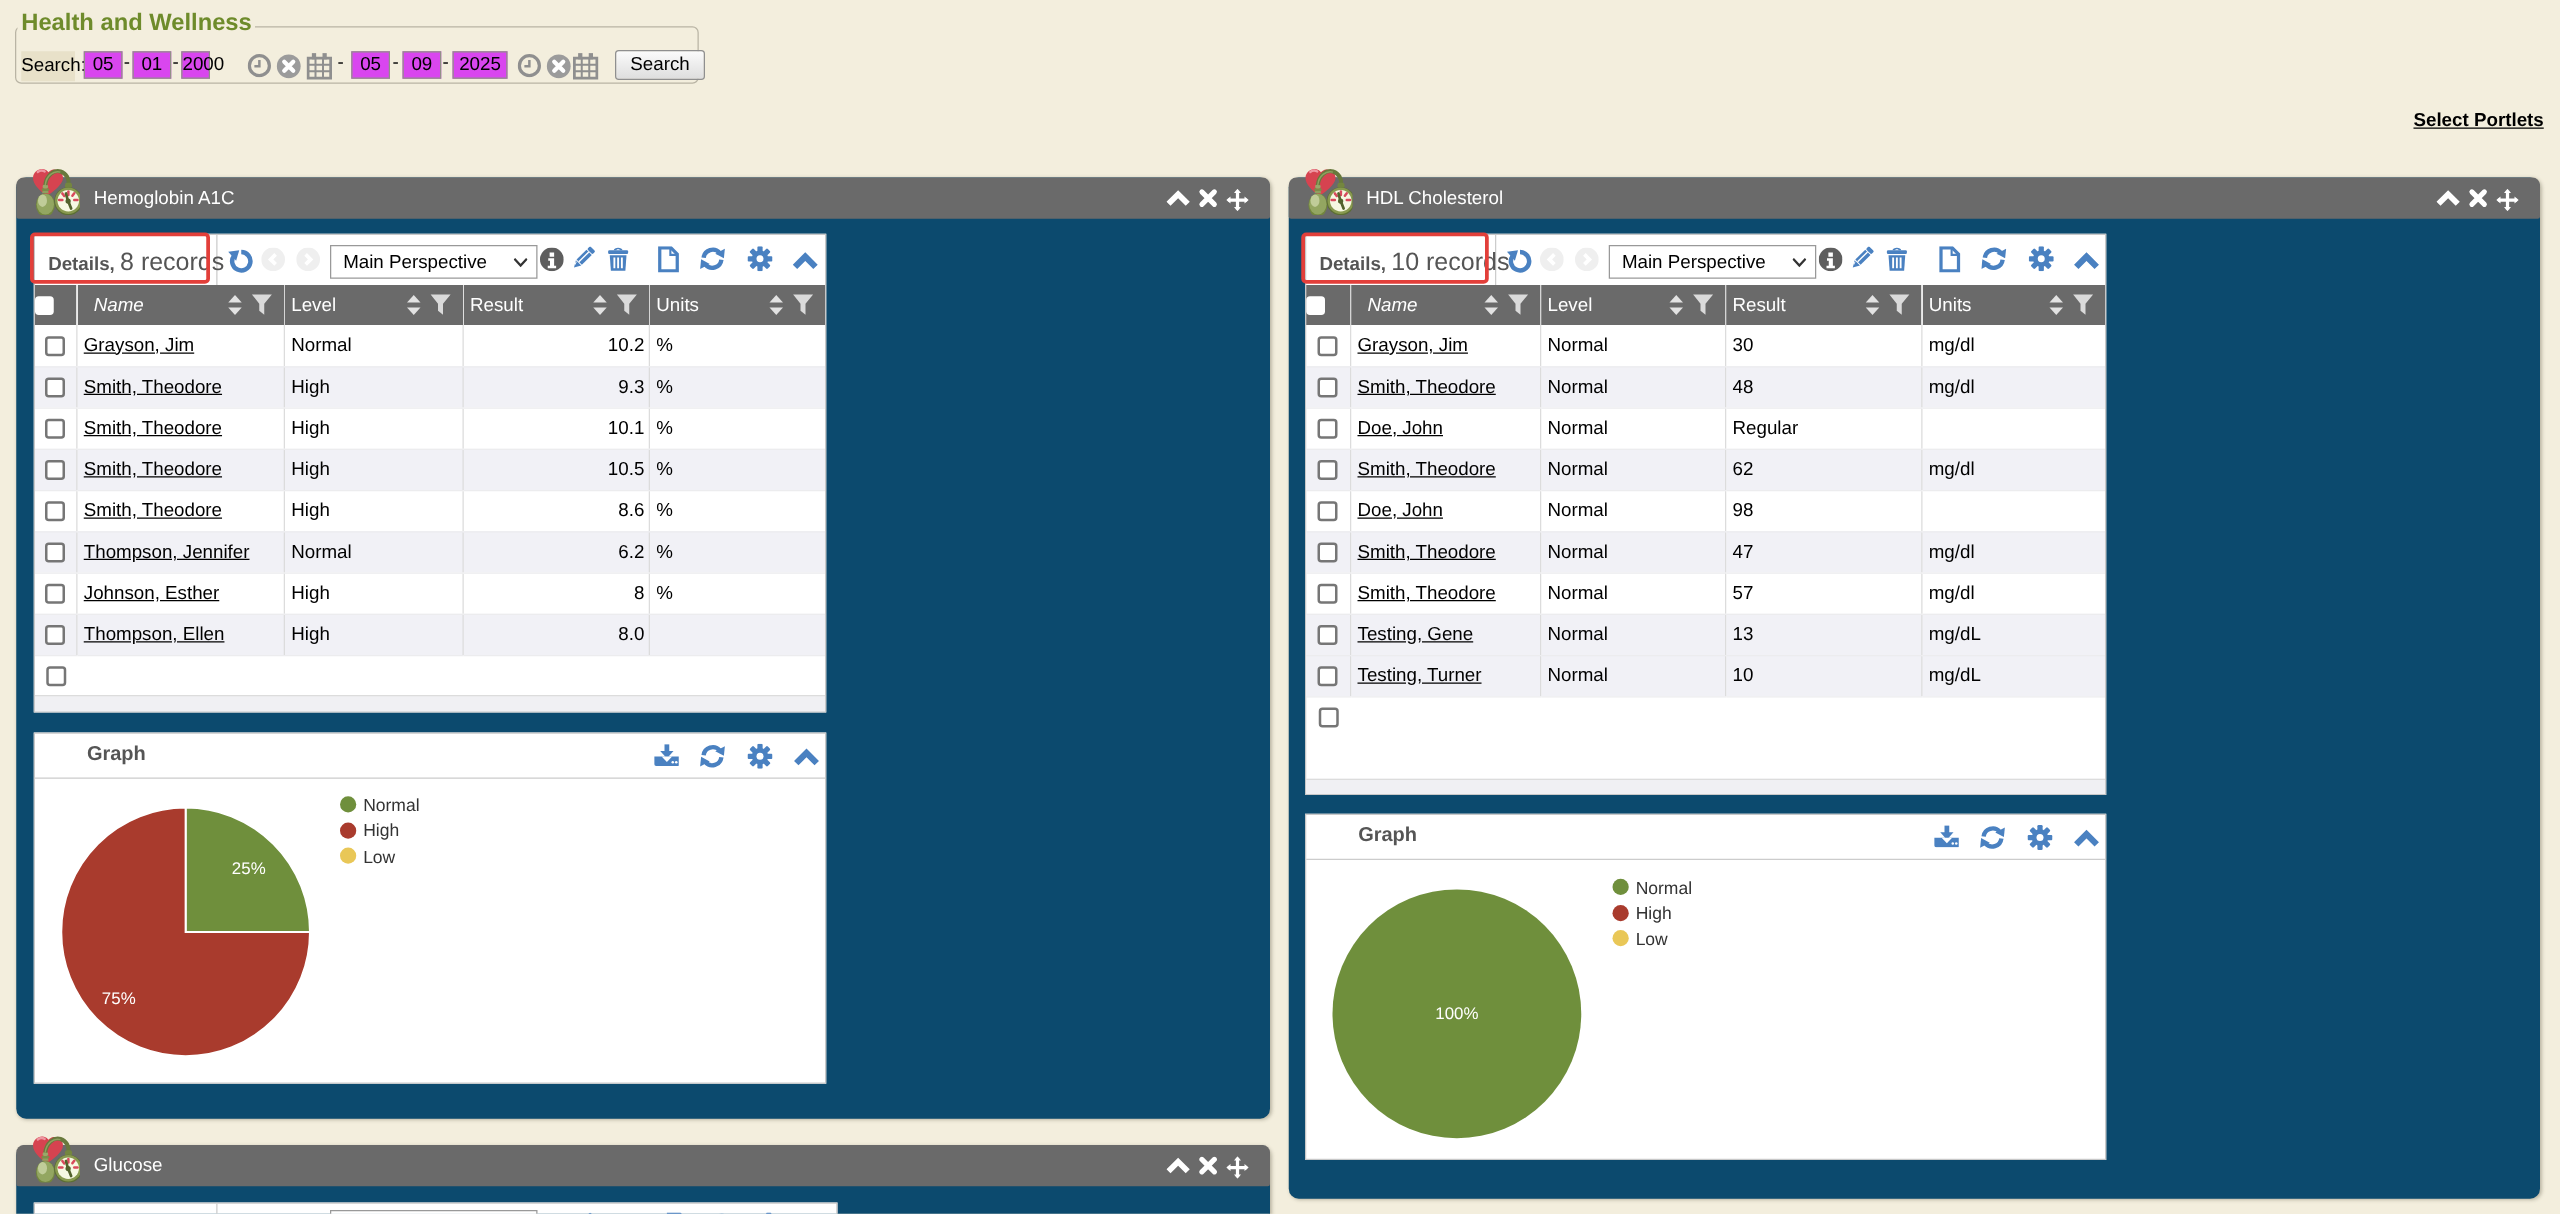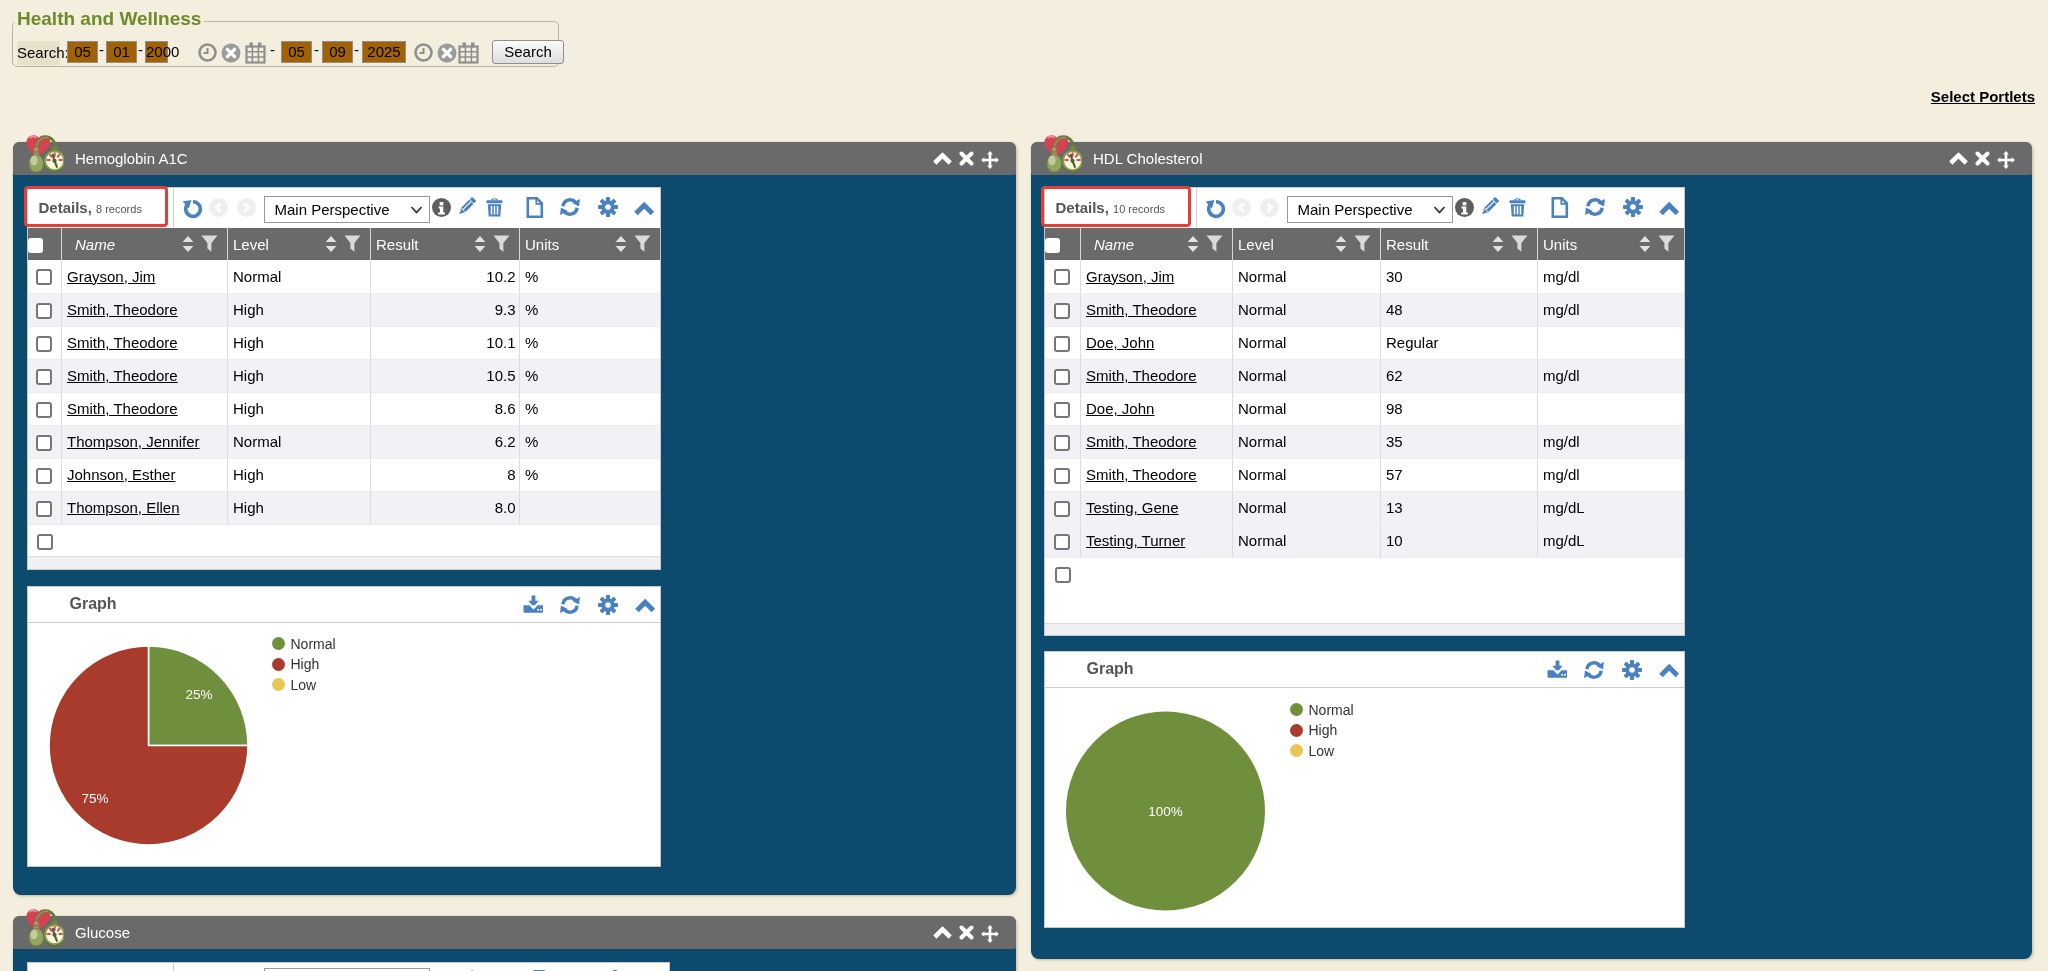--- a/index.html
+++ b/index.html
@@ -5,39 +5,39 @@
 * { margin:0; padding:0; box-sizing:border-box; }
 html,body { width:2048px; height:971px; overflow:hidden; }
 body { background:#f3eedd; font-family:"Liberation Sans", sans-serif; position:relative; }
 
 
 #fs { position:absolute; left:12px; top:21px; width:547px; height:46px; border:1px solid #b9b4a4; border-radius:5px; }
 #legend { position:absolute; left:14px; top:8px; font-size:19px; font-weight:bold; color:#6e8b2b; background:#f3eedd; padding:0 3px; white-space:nowrap; }
 #daterow { position:absolute; left:0; top:41px; height:24px; font-size:15px; color:#000; }
 #daterow > span { position:absolute; top:0; }
 #dates-label { background:#e8e1c9; padding:3px 0 4px; width:43px; text-align:center; }
-.din { border:1px solid #919187; background:#a16207; height:22px; font-size:15px; text-align:center; line-height:20px; color:#000; display:inline-block; }
+.din { border:1px solid #919187; background:#d946ef; height:22px; font-size:15px; text-align:center; line-height:20px; color:#000; display:inline-block; }
 #searchbtn { top:-1px !important; height:24px; width:72px; border:1px solid #8f8f8f; border-radius:3px; background:linear-gradient(#fbfbfb,#dedede); font-size:15px; text-align:center; line-height:22px; color:#000; }
 
 #selport { position:absolute; right:13px; top:88px; font-size:15px; font-weight:bold; color:#000; text-decoration:underline; }
 
 
 .portlet { position:absolute; background:#0c4a6e; border-radius:8px; box-shadow:1px 1px 3px rgba(120,115,95,.45); }
 .pbar { position:absolute; left:0; top:0; right:0; height:33px; background:#6a6a6a; border-radius:6px 6px 2px 2px; }
 .ptitle { position:absolute; left:62px; top:0; height:33px; line-height:33px; color:#fff; font-size:15px; }
 .picon { position:absolute; left:13px; top:-8px; }
 .pbaricons { position:absolute; right:17px; top:9px; display:flex; gap:7px; }
 
 
 .tbox { position:absolute; border:1px solid #c8c8c8; background:#fff; }
 .tbrow { position:absolute; left:0; top:0; right:0; height:40px; }
 .lblcell { position:absolute; left:0; top:0; width:146px; height:40px; border-right:1px solid #ccc; }
 .lbltxt { position:absolute; left:11px; top:11px; font-size:15px; color:#555; white-space:nowrap; }
 .lbltxt b { font-weight:bold; }
-.lbltxt span { font-size:11px; }
+.lbltxt span { font-size:20px; }
 .redbox { position:absolute; border:3px solid #e23f3a; border-radius:4px; width:144px; height:41px; z-index:5; background:transparent; }
 .selbox { position:absolute; top:8px; height:27px; border:1px solid #999; background:#fff; font-size:15px; color:#000; line-height:25px; padding-left:10px; }
 .selbox svg { position:absolute; right:7px; top:9px; }
 .ticon { position:absolute; top:9px; }
 
 
 .grid { position:absolute; left:0; right:0; border-collapse:collapse; table-layout:fixed; }
 .grid th { background:#6a6a6a; color:#fff; font-weight:normal; font-size:15px; text-align:left; height:32px; padding:0 0 0 5px; border-left:1px solid #d5d5d5; position:relative; }
 .grid th:nth-child(2) { padding-left:13px;font-style:italic; }
 .grid th:first-child { border-left:none; padding:0; }
@@ -549,21 +549,21 @@
             <td><span class="cb"></span></td>
             <td><a>Doe, John</a></td>
             <td>Normal</td>
             <td>98</td>
             <td></td>
           </tr>
       <tr class="alt">
             <td><span class="cb"></span></td>
             <td><a>Smith, Theodore</a></td>
             <td>Normal</td>
-            <td>35</td>
+            <td>47</td>
             <td>mg/dl</td>
           </tr>
       <tr>
             <td><span class="cb"></span></td>
             <td><a>Smith, Theodore</a></td>
             <td>Normal</td>
             <td>57</td>
             <td>mg/dl</td>
           </tr>
       <tr class="alt">

